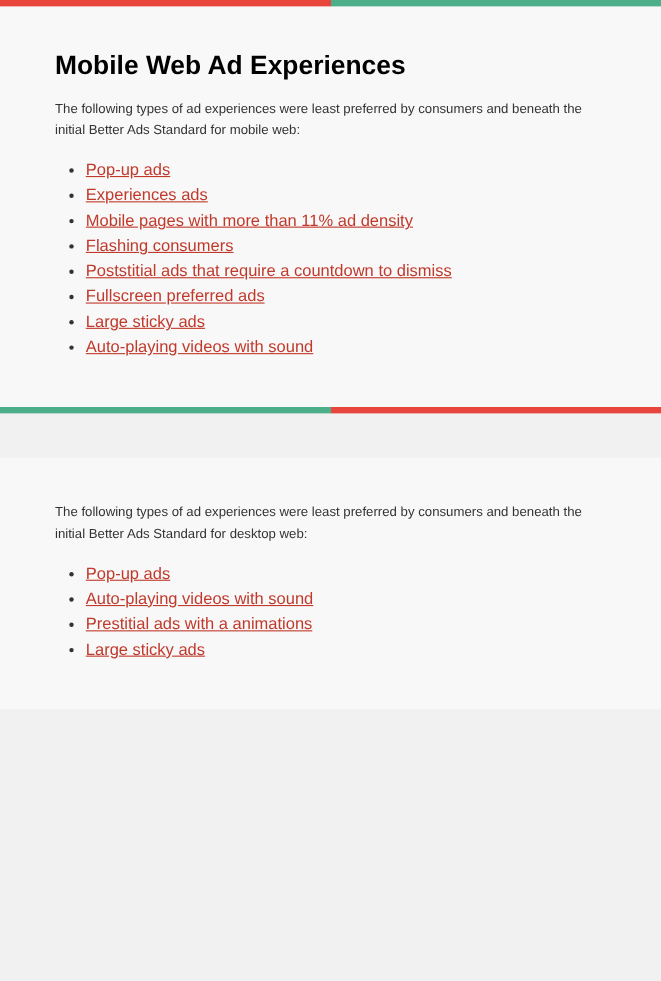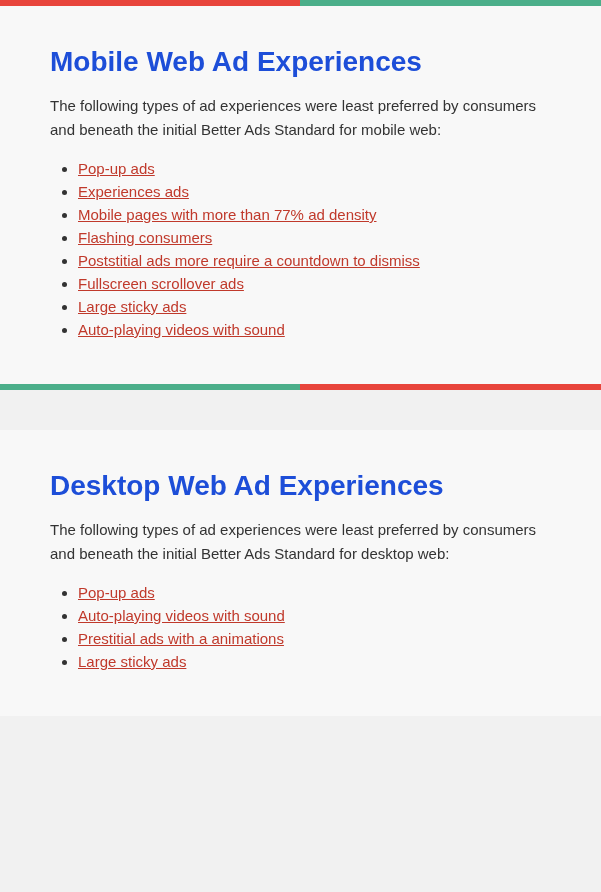--- a/index.html
+++ b/index.html
@@ -30,28 +30,28 @@
       height: 6px;
       background: linear-gradient(to right, #4caf8a 0%, #4caf8a 50%, #e8453c 50%, #e8453c 100%);
     }
 
     .section-spacer {
       height: 40px;
       background: #f1f1f1;
     }
 
     h2 {
-      font-size: 28px;
+      font-size: 24px;
       font-weight: bold;
-      color: #1d4ed8;
+      color: #000000;
       margin-bottom: 16px;
     }
 
     p {
-      font-size: 15px;
+      font-size: 12px;
       line-height: 1.6;
       color: #333;
       margin-bottom: 18px;
     }
 
     ul {
       list-style: disc;
       padding-left: 28px;
     }
 
@@ -69,35 +69,34 @@
 <body>
 
 <div class="top-bar"></div>
 
 <div class="section">
   <h2>Mobile Web Ad Experiences</h2>
   <p>The following types of ad experiences were least preferred by consumers and beneath the initial Better Ads Standard for mobile web:</p>
   <ul>
   <li><a href="#">Pop-up ads</a></li>
       <li><a href="#">Experiences ads</a></li>
-      <li><a href="#">Mobile pages with more than 77% ad density</a></li>
+      <li><a href="#">Mobile pages with more than 11% ad density</a></li>
       <li><a href="#">Flashing consumers</a></li>
-      <li><a href="#">Poststitial ads more require a countdown to dismiss</a></li>
-      <li><a href="#">Fullscreen scrollover ads</a></li>
+      <li><a href="#">Poststitial ads that require a countdown to dismiss</a></li>
+      <li><a href="#">Fullscreen preferred ads</a></li>
       <li><a href="#">Large sticky ads</a></li>
       <li><a href="#">Auto-playing videos with sound</a></li>
     </ul>
 </div>
 
 <div class="divider"></div>
 
 <div class="section-spacer"></div>
 
 <div class="section">
-  <h2>Desktop Web Ad Experiences</h2>
   <p>The following types of ad experiences were least preferred by consumers and beneath the initial Better Ads Standard for desktop web:</p>
   <ul>
   <li><a href="#">Pop-up ads</a></li>
       <li><a href="#">Auto-playing videos with sound</a></li>
       <li><a href="#">Prestitial ads with a animations</a></li>
       <li><a href="#">Large sticky ads</a></li>
     </ul>
 </div>
 
 </body></html>

